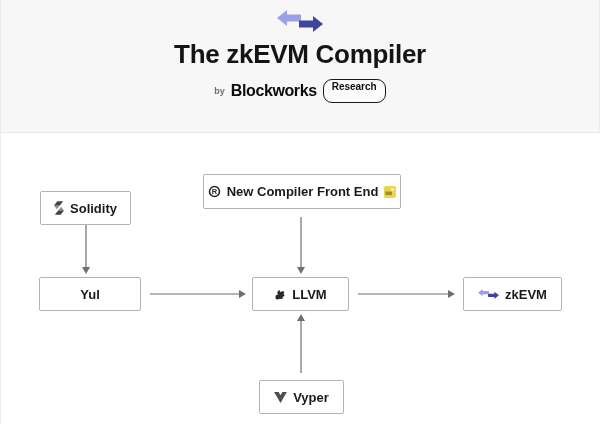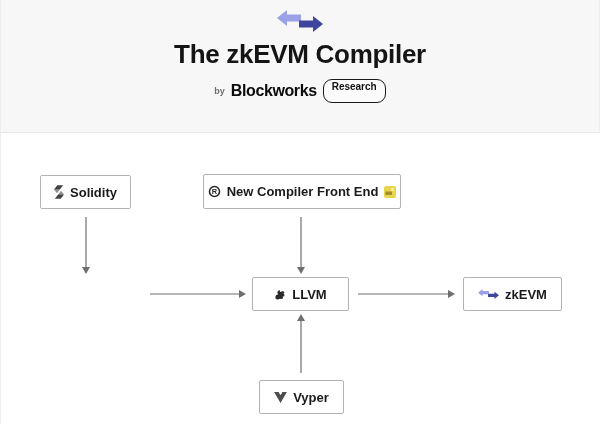--- a/index.html
+++ b/index.html
@@ -37,21 +37,21 @@
   
   .canvas{position:relative;width:600px;height:291px;background:#ffffff;}
   .arrows{position:absolute;left:0;top:0;width:600px;height:291px;}
   .node{
     position:absolute;box-sizing:border-box;background:#ffffff;
     border:1px solid #b3b3b3;border-radius:2px;
     display:flex;align-items:center;justify-content:center;gap:6px;
     font-size:13px;font-weight:700;color:#1a1a1a;
   }
   .node svg{flex:0 0 auto;}
-  .n-solidity{left:39px;top:42px;width:91px;height:34px;}
+  .n-solidity{left:39px;top:58px;width:91px;height:34px;}
   .n-ncfe{left:202px;top:41px;width:198px;height:35px;}
   .n-yul{left:38px;top:144px;width:102px;height:34px;}
   .n-llvm{left:251px;top:144px;width:97px;height:34px;}
   .n-zkevm{left:462px;top:144px;width:99px;height:34px;}
   .n-vyper{left:258px;top:247px;width:85px;height:34px;}
 </style>
 </head>
 <body>
 
 <div class="page">
@@ -104,20 +104,23 @@
         <text x="7" y="9.9" font-size="8" font-weight="bold" text-anchor="middle" fill="#262626">R</text>
       </svg>
       <span>New Compiler Front End</span>
       <svg width="12" height="12" viewBox="0 0 12 12">
         <rect width="12" height="12" rx="2" fill="#e9d44e"></rect>
         <rect x="1.5" y="5.5" width="6.5" height="3.5" fill="#8a7a1e" opacity="0.75"></rect>
         <rect x="7" y="2" width="3" height="3" fill="#f7f0b0" opacity="0.9"></rect>
       </svg>
     </div>
 
+    <div class="node n-yul">
+      <span>Yul</span>
+    </div>
 
     <div class="node n-llvm">
       <svg width="12" height="13" viewBox="0 0 14 14">
         <path d="M2,12 C1,8 3,7 5,7 C3,5 4,2 7,2 C6,4 8,4.5 9,3.5 C12,2.5 13,5 11,6 C13,7 12.5,10 10,9 C11.5,11 9.5,13 7,12 C5,13 3,13 2,12 Z" fill="#2a2a2a"></path>
       </svg>
       <span>LLVM</span>
     </div>
 
     <div class="node n-zkevm">
       <svg width="21" height="10" viewBox="0 0 46 22">

